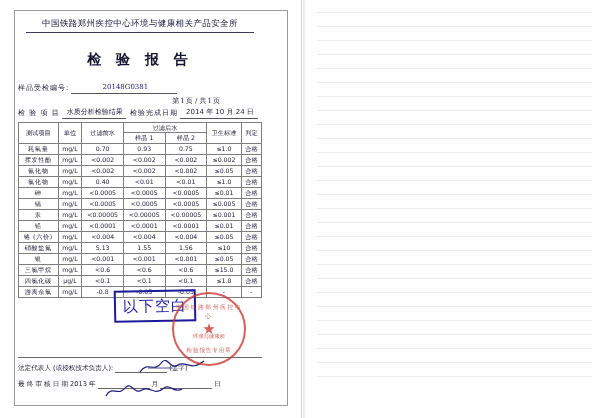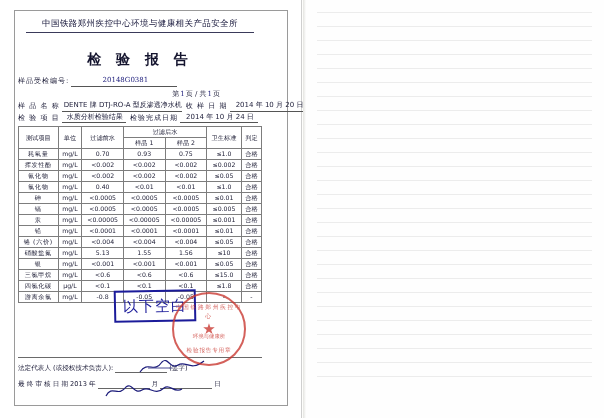--- a/index.html
+++ b/index.html
@@ -78,21 +78,21 @@
   }
   .title {
     text-align: center;
     font-size: 14px;
     font-weight: bold;
     letter-spacing: 5px;
     margin-top: 18px;
     color: #14142e;
   }
   .meta {
-    margin-top: 6px;
+    margin-top: 13px;
     font-size: 7px;
     line-height: 1.55;
     color: #1c1c38;
   }
   .meta-row {
     display: flex;
     align-items: flex-end;
     white-space: nowrap;
   }
   .meta-label {
@@ -273,26 +273,20 @@
         </div>
 
         <div class="pagerow">
           <span>第</span>
           <span class="handwrite">1</span>
           <span>页 / 共</span>
           <span class="handwrite">1</span>
           <span>页</span>
         </div>
 
-        <div class="meta-row">
-          <span class="meta-label">样  品  名  称</span>
-          <span class="meta-val">DENTE 牌 DTJ-RO-A 型反渗透净水机</span>
-          <span class="meta-label">收 样 日 期</span>
-          <span class="meta-val short">2014 年 10 月 20 日</span>
-        </div>
 
         <div class="meta-row">
           <span class="meta-label">检 验 项 目</span>
           <span class="meta-val">水质分析检验结果</span>
           <span class="meta-label">检验完成日期</span>
           <span class="meta-val short">2014 年 10 月 24 日</span>
         </div>
       </div>
 
 

